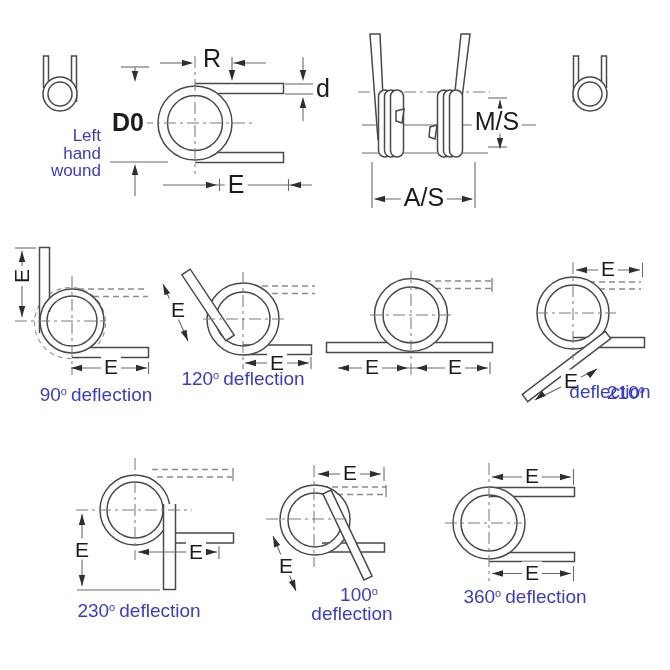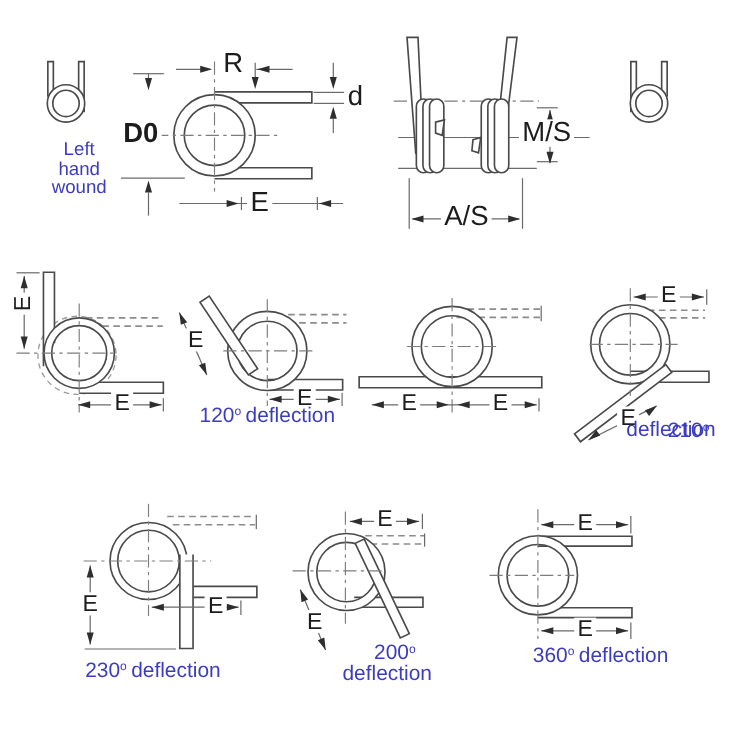--- a/index.html
+++ b/index.html
@@ -259,21 +259,21 @@
     <polygon class="ah" points="492,477 503,473.8 503,480.2"></polygon>
     <polygon class="ah" points="571,477 560,473.8 560,480.2"></polygon>
 
     <path class="thin" d="M492,573.5 H571"></path>
     <path class="thin" d="M573.5,566 V581"></path>
     <polygon class="ah" points="492,573.5 503,570.3 503,576.7"></polygon>
     <polygon class="ah" points="571,573.5 560,570.3 560,576.7"></polygon>
   </g>
 </svg>
 
-  <div class="lbl wound" style="left:72px; top:153px;">Left hand wound</div>
+  <div class="lbl wound" style="left:72px; top:153px;text-align:right;">Left hand wound</div>
 
   <div class="lbl dim bgw" style="left:212px; top:58px;">R</div>
   <div class="lbl dim bgw" style="left:323px; top:88px;">d</div>
   <div class="lbl dim bgw" style="left:128px; top:122px;font-weight:bold;">D0</div>
   <div class="lbl dim bgw" style="left:236px; top:184px;">E</div>
   <div class="lbl dim bgw" style="left:497px; top:121px;">M/S</div>
   <div class="lbl dim bgw" style="left:424px; top:197px;">A/S</div>
 
   <div class="lbl dimS bgw rot" style="left:21px; top:276px;">E</div>
   <div class="lbl dimS bgw" style="left:111px; top:366px;">E</div>
@@ -283,35 +283,38 @@
   <div class="lbl dimS bgw" style="left:455px; top:366px;">E</div>
   <div class="lbl dimS bgw" style="left:608px; top:268px;">E</div>
   <div class="lbl dimS bgw" style="left:571px; top:380px;">E</div>
   <div class="lbl dimS bgw" style="left:82px; top:549px;">E</div>
   <div class="lbl dimS bgw" style="left:196px; top:551px;">E</div>
   <div class="lbl dimS bgw" style="left:350px; top:472px;">E</div>
   <div class="lbl dimS bgw" style="left:286px; top:565px;">E</div>
   <div class="lbl dimS bgw" style="left:532px; top:475px;">E</div>
   <div class="lbl dimS bgw" style="left:532px; top:572px;">E</div>
 
+  <div class="lbl blue" style="left:96px; top:394px;">
+    <span>90</span><sup>o</sup><span class="wordgap">deflection</span>
+  </div>
   <div class="lbl blue" style="left:243px; top:378px;">
     <span>120</span><sup>o</sup><span class="wordgap">deflection</span>
   </div>
   <div class="lbl blue" style="left:626px; top:392px;">
     <span>210</span><sup>o</sup>
   </div>
   <div class="lbl blue" style="left:610px; top:391px;">
     <span>deflection</span>
   </div>
   <div class="lbl blue" style="left:139px; top:610px;">
     <span>230</span><sup>o</sup><span class="wordgap">deflection</span>
   </div>
   <div class="lbl blue" style="left:359px; top:594px;">
-    <span>200</span><sup>o</sup>
+    <span>100</span><sup>o</sup>
   </div>
   <div class="lbl blue" style="left:352px; top:613px;">
     <span>deflection</span>
   </div>
-  <div class="lbl blue" style="left:546px; top:596px;">
+  <div class="lbl blue" style="left:525px; top:596px;">
     <span>360</span><sup>o</sup><span class="wordgap">deflection</span>
   </div>
 
 </div>
 
 </body></html>

